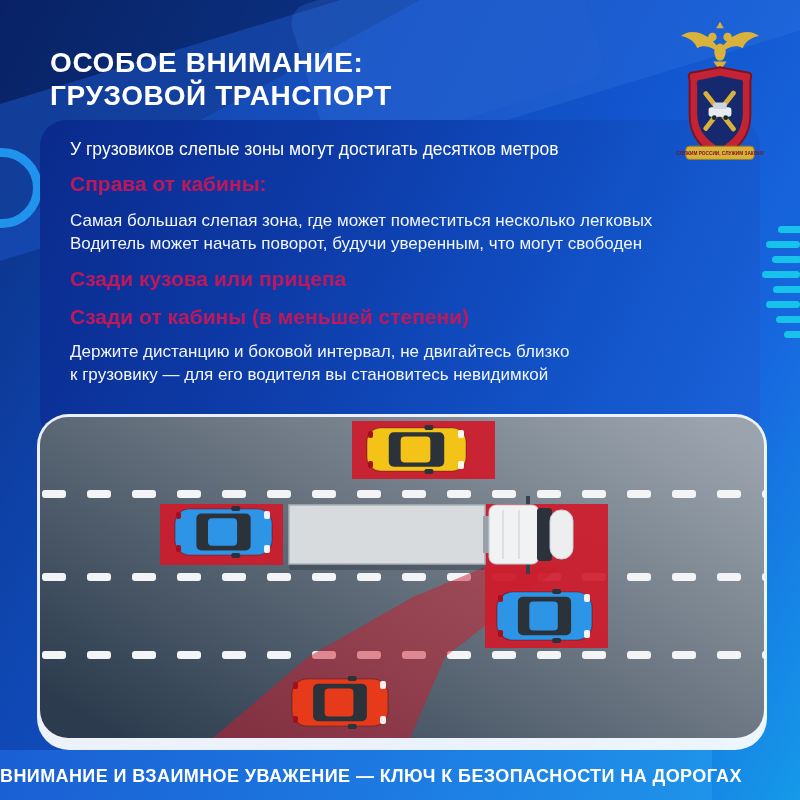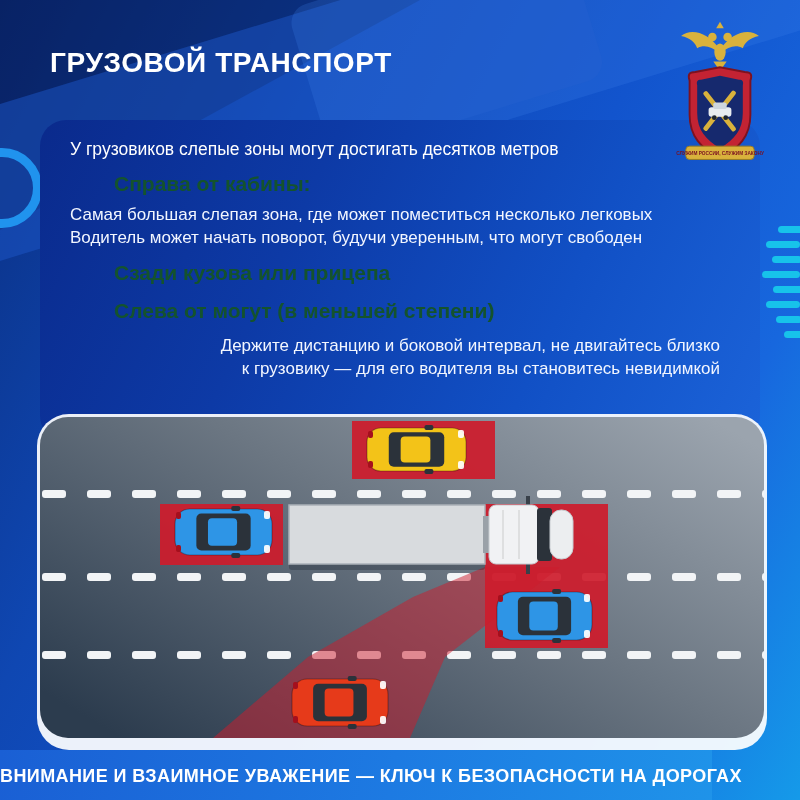--- a/index.html
+++ b/index.html
@@ -21,25 +21,25 @@
   .cyan-dash{position:absolute;height:7px;border-radius:4px;background:#17c3ea;}
 
   .title{position:absolute;left:50px;top:46px;color:#ffffff;
     font-size:28px;font-weight:800;letter-spacing:0.6px;line-height:33px;}
 
   .panel{position:absolute;left:40px;top:120px;width:720px;height:322px;border-radius:26px;
     background:linear-gradient(115deg,#0a2a8c 0%,#0d3aa6 35%,#1150c5 70%,#1b63d9 100%);}
 
   .content{position:absolute;left:70px;top:137px;width:650px;color:#f2f6ff;}
   .intro{font-size:17.5px;line-height:24px;color:#ffffff;}
-  .h-bold{font-size:21px;font-weight:700;color:#14532d;line-height:26px;margin-top:10px;margin-left:44px;}
+  .h-bold{font-size:21px;font-weight:700;color:#be185d;line-height:26px;margin-top:10px;}
   .body-line{font-size:17px;line-height:23px;}
-  .body-block{margin-top:6px;}
+  .body-block{margin-top:12px;}
   .h2{margin-top:10px;} .h3{margin-top:11px;} .h4{margin-top:12px;}
-  .note{margin-top:10px;text-align:right;}
+  .note{margin-top:10px;}
 
   .emblem{position:absolute;left:672px;top:16px;width:96px;height:152px;z-index:5;}
 
   .road-wrap{position:absolute;left:37px;top:414px;z-index:4;
     background:rgba(255,255,255,0.92);border-radius:32px;
     padding:3px 3px 12px 3px;}
   .road-inner{width:724px;height:321px;border-radius:28px;overflow:hidden;display:block;}
 
   .footer{position:absolute;left:0;top:750px;width:712px;height:50px;
     background:linear-gradient(100deg,#1a5fd4 0%,#1d7ae2 55%,#1f93e9 100%);
@@ -56,20 +56,21 @@
 <div class="cyan-dash" style="right:-4px;top:226px;width:26px;"></div>
 <div class="cyan-dash" style="right:0px;top:241px;width:34px;"></div>
 <div class="cyan-dash" style="right:-2px;top:256px;width:30px;"></div>
 <div class="cyan-dash" style="right:0px;top:271px;width:38px;"></div>
 <div class="cyan-dash" style="right:-3px;top:286px;width:30px;"></div>
 <div class="cyan-dash" style="right:0px;top:301px;width:34px;"></div>
 <div class="cyan-dash" style="right:-2px;top:316px;width:26px;"></div>
 <div class="cyan-dash" style="right:-4px;top:331px;width:20px;"></div>
 
 <div class="title">
+  <div>ОСОБОЕ ВНИМАНИЕ:</div>
   <div>ГРУЗОВОЙ ТРАНСПОРТ</div>
 </div>
 
 <div class="emblem">
   <svg viewBox="0 0 100 160" width="96" height="152">
     <g>
       <path d="M49,34 C38,18 20,12 9,21 C19,23 24,28 26,34 C33,30 41,32 49,39 Z" fill="#d9b23c"></path>
       <path d="M51,34 C62,18 80,12 91,21 C81,23 76,28 74,34 C67,30 59,32 51,39 Z" fill="#d9b23c"></path>
       <circle cx="42" cy="22" r="4.5" fill="#d9b23c"></circle>
       <circle cx="58" cy="22" r="4.5" fill="#d9b23c"></circle>
@@ -102,21 +103,21 @@
 <div class="content">
   <div class="intro">У грузовиков слепые зоны могут достигать десятков метров</div>
 
   <div class="h-bold">Справа от кабины:</div>
   <div class="body-block">
     <div class="body-line">Самая большая слепая зона, где может поместиться несколько легковых</div>
     <div class="body-line">Водитель может начать поворот, будучи уверенным, что могут свободен</div>
   </div>
 
   <div class="h-bold h3">Сзади кузова или прицепа</div>
-  <div class="h-bold h4">Слева от могут (в меньшей степени)</div>
+  <div class="h-bold h4">Сзади от кабины (в меньшей степени)</div>
 
   <div class="note">
     <div class="body-line">Держите дистанцию и боковой интервал, не двигайтесь близко</div>
     <div class="body-line">к грузовику — для его водителя вы становитесь невидимкой</div>
   </div>
 </div>
 
 <div class="road-wrap">
   <svg id="road-svg" class="road-inner" viewBox="0 0 724 321" width="724" height="321">
     <defs>

